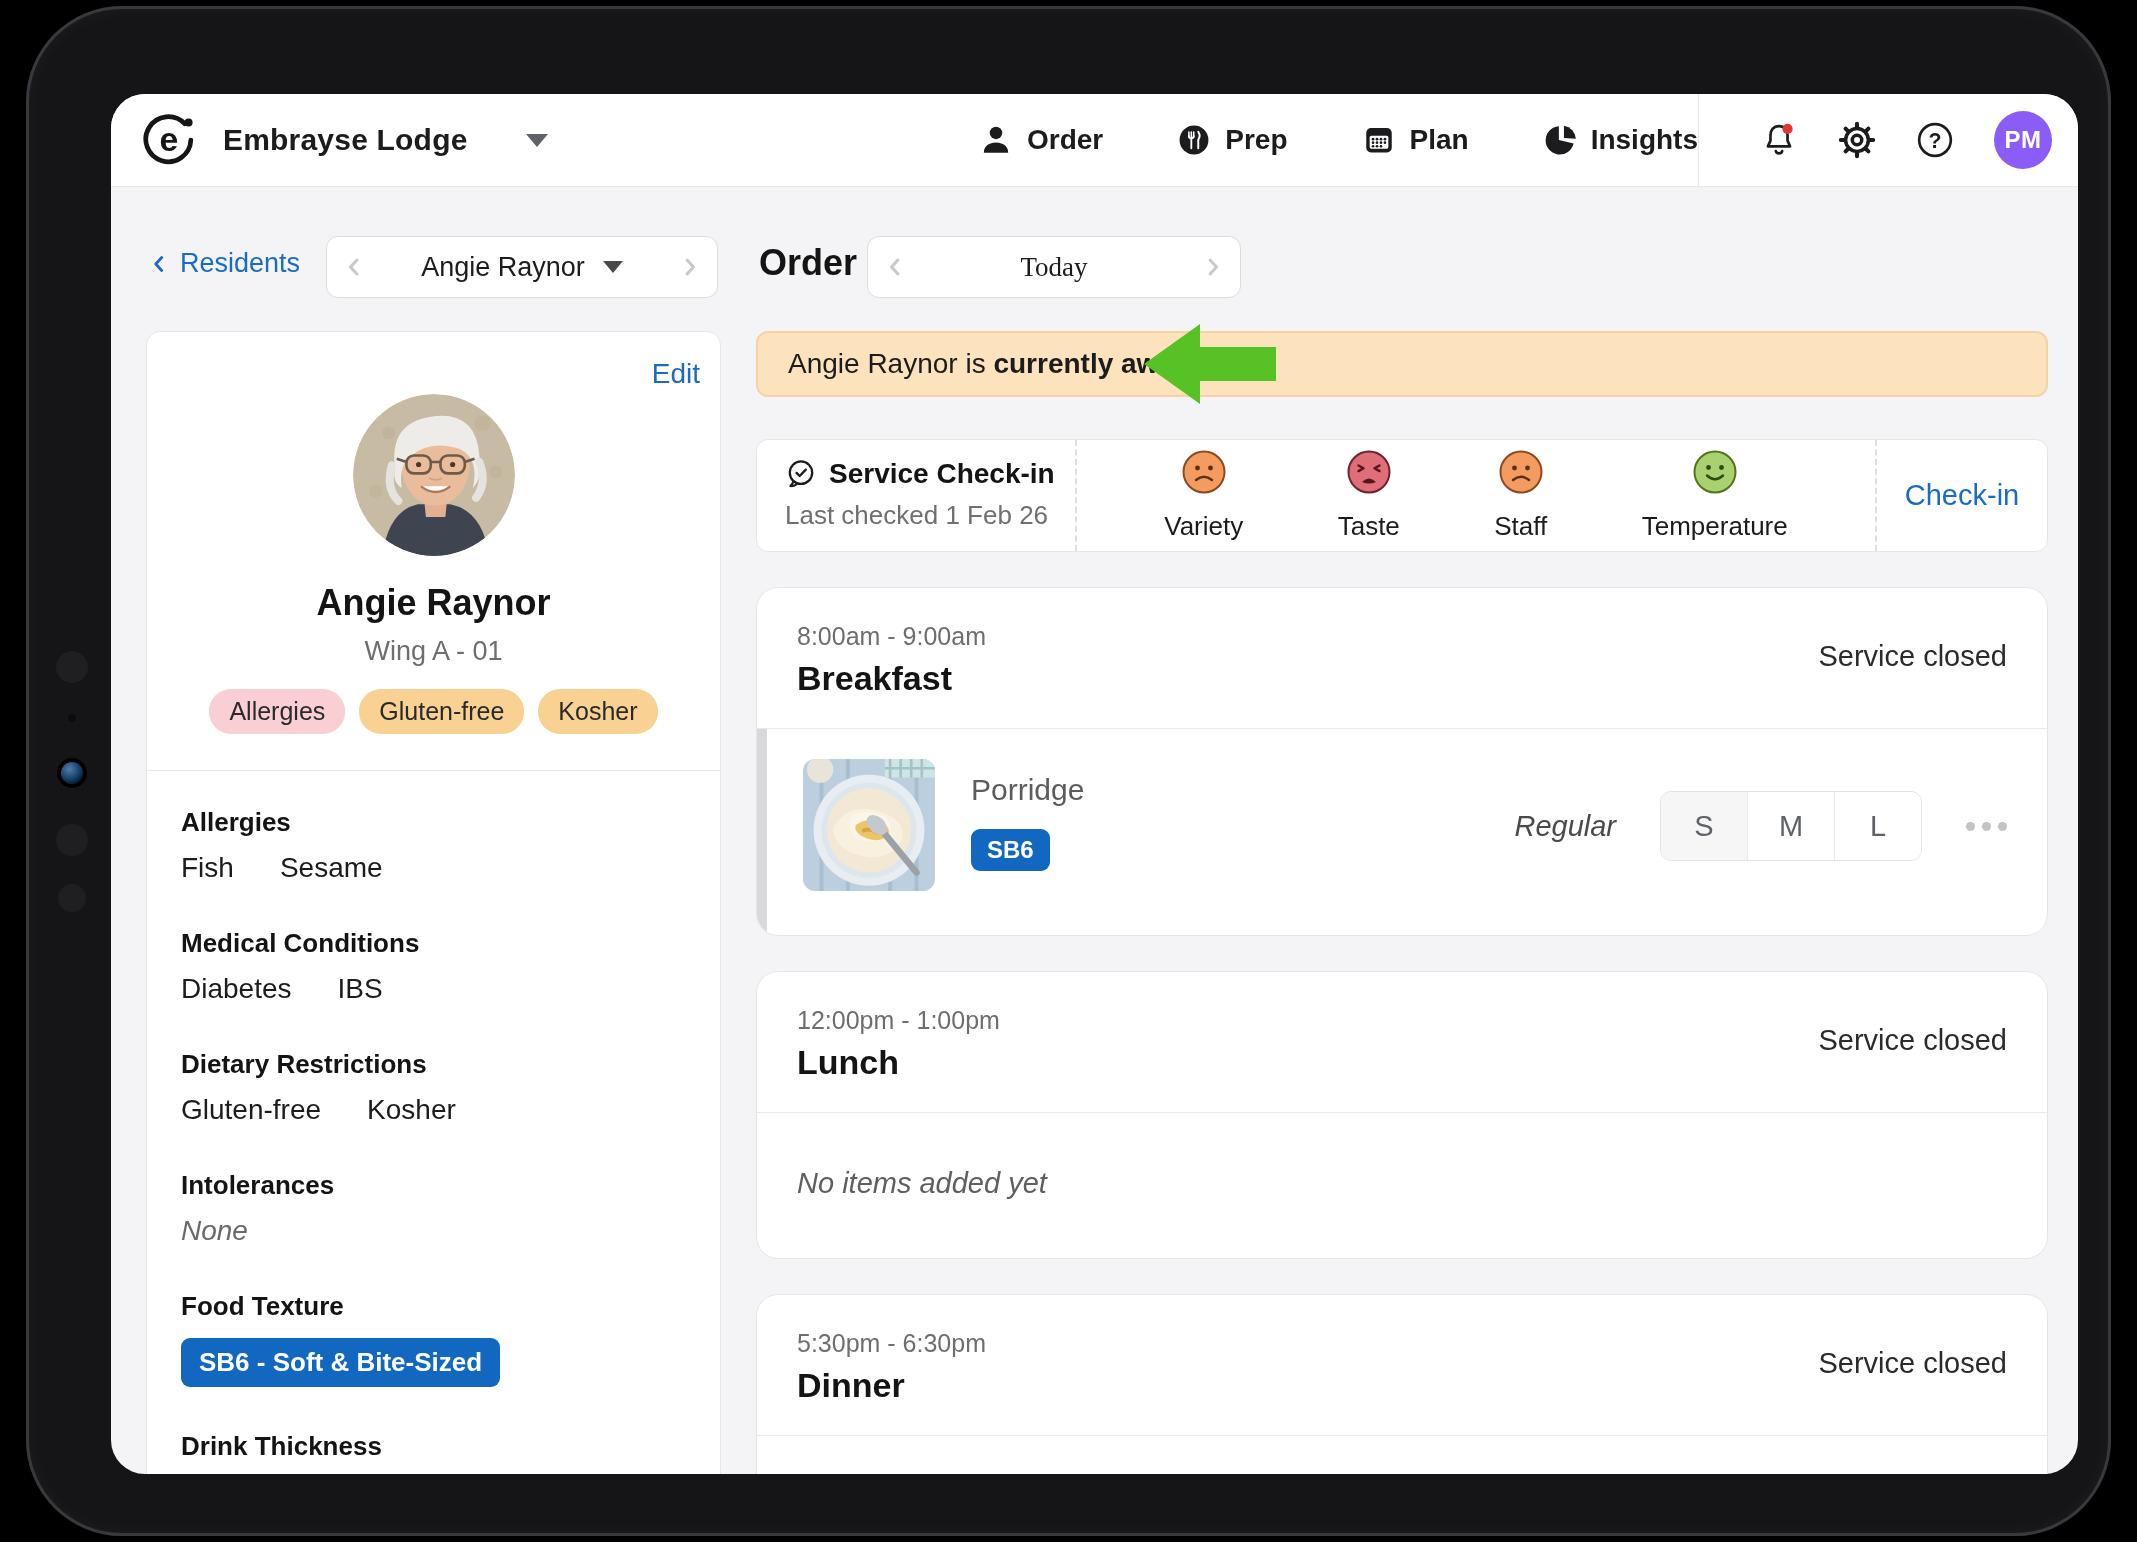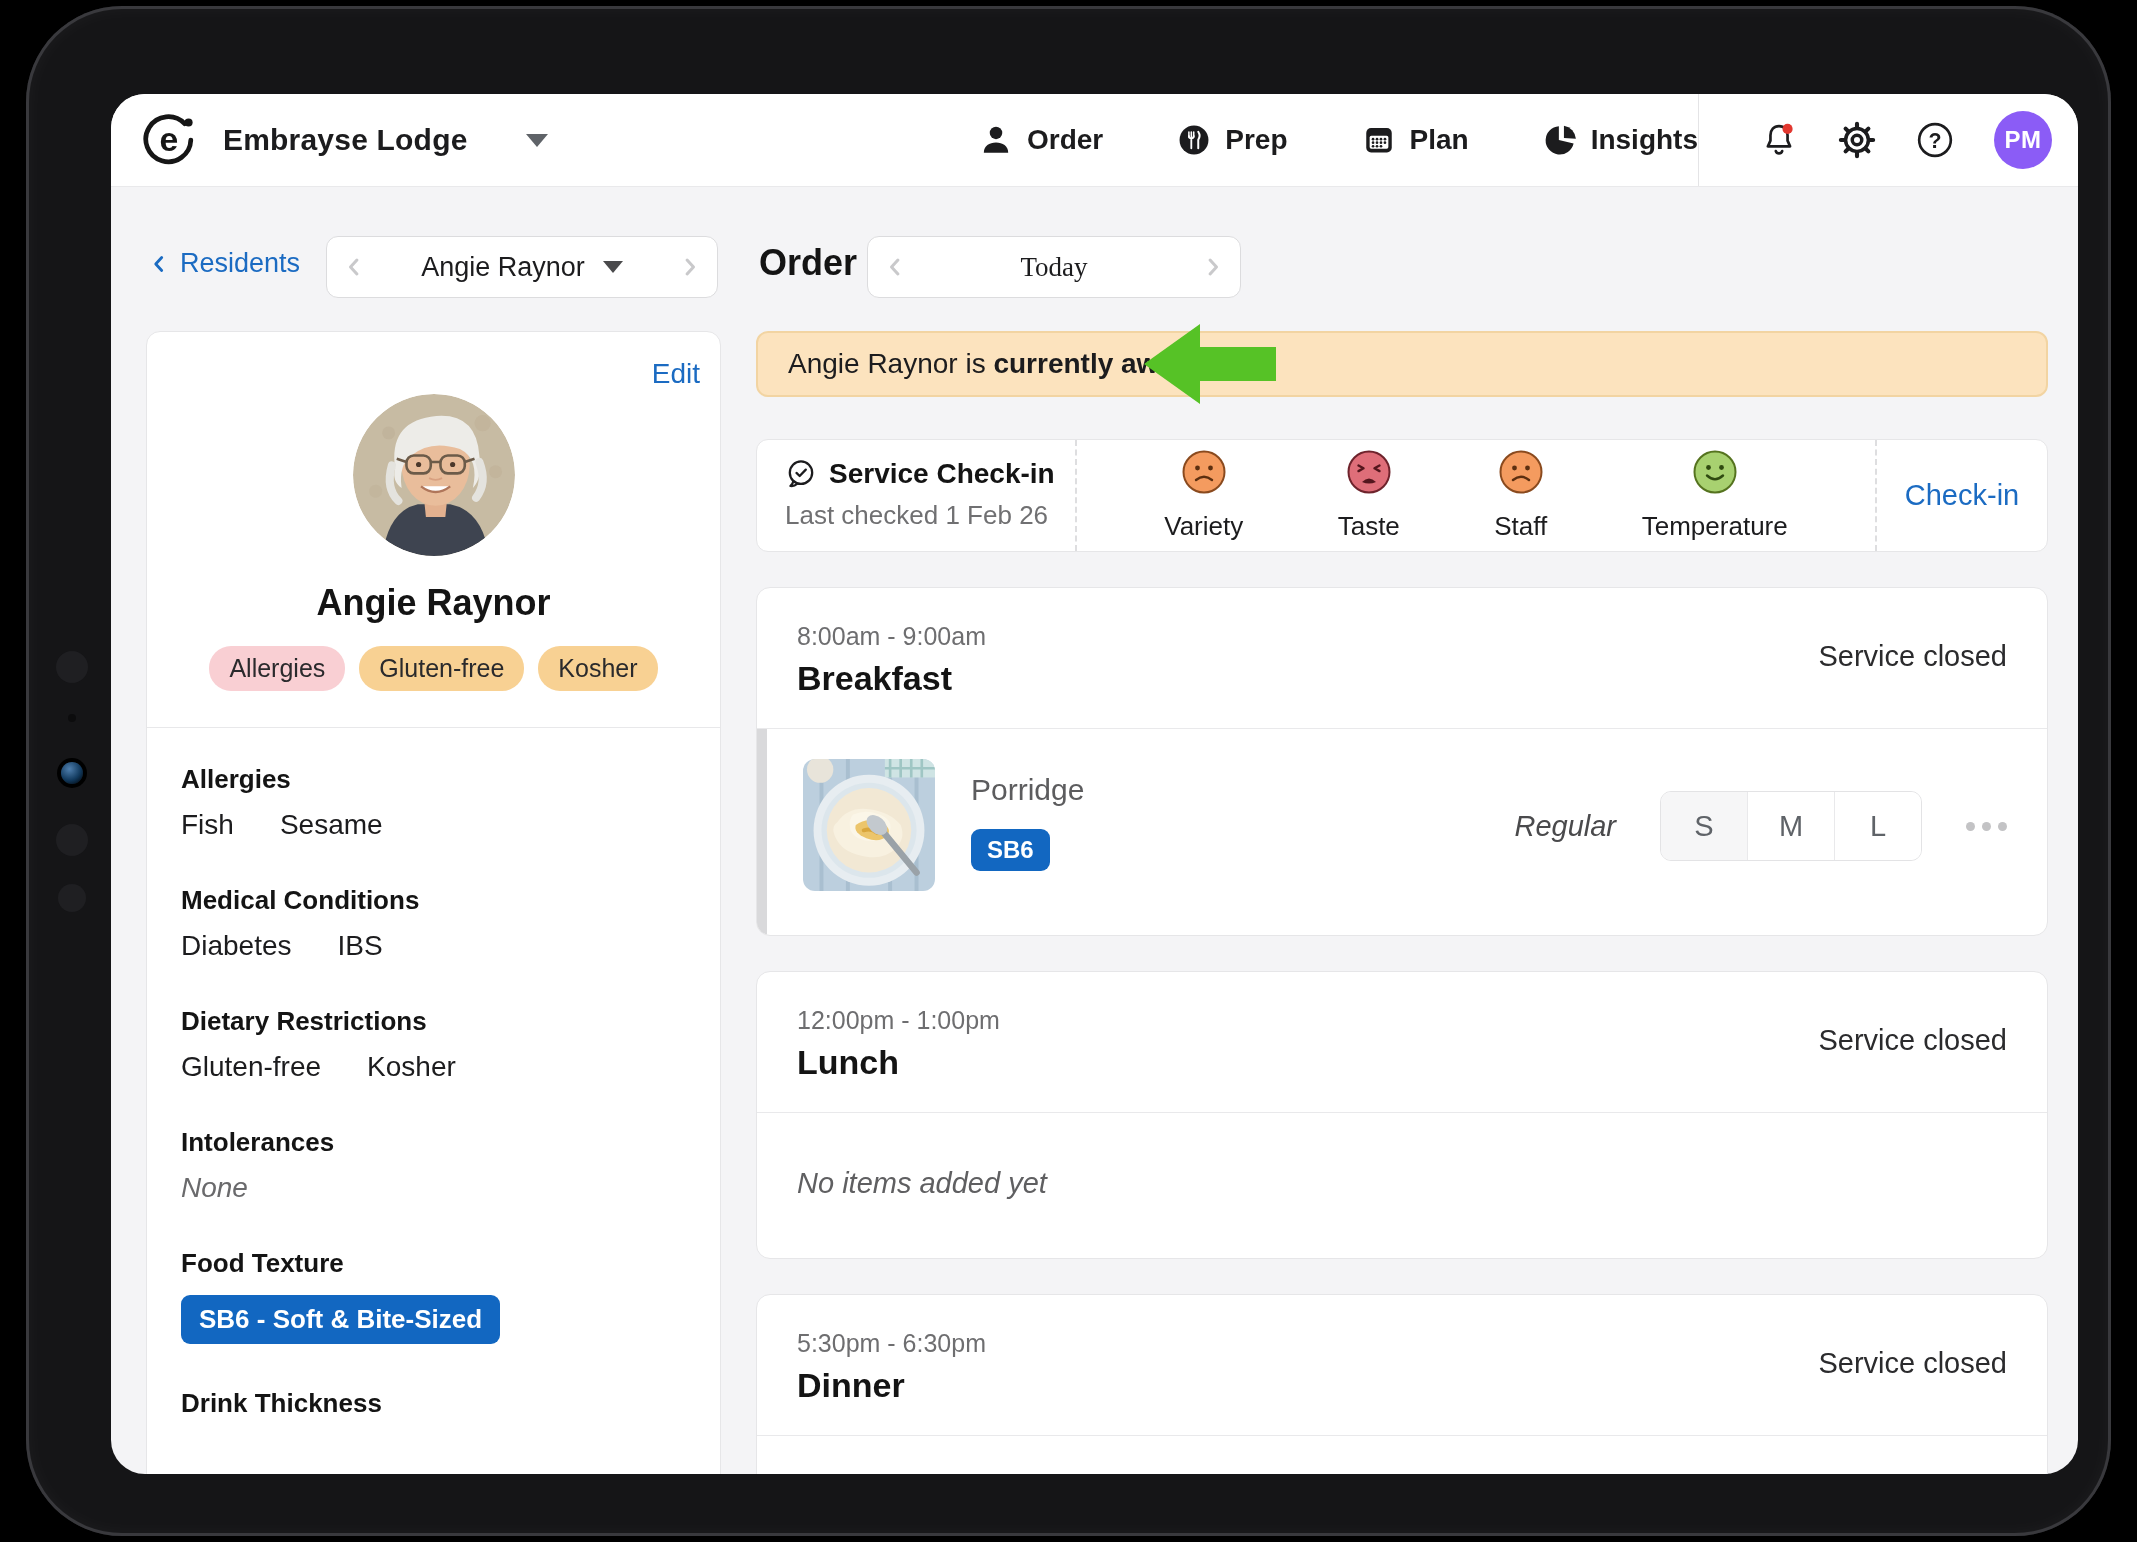--- a/index.html
+++ b/index.html
@@ -75,21 +75,21 @@
   .ck-title svg{width:32px;height:32px;}
   .ck-sub{margin-top:10px;font-size:26px;color:#707072;}
   .ck-dash{border-left:2px dashed #DEDEE0;margin:0;}
   .ck-ratings{flex:1;display:flex;align-items:center;justify-content:space-around;padding:0 40px;}
   .rating{display:flex;flex-direction:column;align-items:center;gap:16px;}
   .rating svg{width:46px;height:46px;}
   .rating-label{font-size:26px;color:#1C1C1E;}
   .ck-action{width:170px;display:flex;align-items:center;justify-content:center;
              color:#1B6BC2;font-size:29px;}
   
-  .meal-card{position:relative;margin-top:35px;background:#fff;border:1px solid #E6E6E8;border-radius:14px;
+  .meal-card{position:relative;margin-top:35px;background:#fff;border:1px solid #E6E6E8;border-radius:22px;
              box-sizing:border-box;overflow:hidden;}
   .meal-head{padding:34px 40px 30px;display:flex;justify-content:space-between;align-items:flex-start;}
   .meal-time{font-size:25px;color:#6E6E70;}
   .meal-name{margin-top:8px;font-size:34px;font-weight:700;color:#141414;}
   .meal-status{font-size:29px;color:#2B2B2D;margin-top:18px;}
   .meal-divider{height:1px;background:#E9E9EB;}
   .meal-empty{padding:54px 40px 58px;font-size:29px;font-style:italic;color:#5F5F61;}
   .meal-items{position:relative;padding:30px 40px 44px 46px;}
   .meal-accent{position:absolute;left:0;top:0;bottom:0;width:10px;background:#D9D9DB;}
   .item-row{display:flex;align-items:flex-start;}
@@ -272,20 +272,21 @@
               <path d="M48 42h6M33 42l-6-2M69 42l6-2"></path>
             </g>
             <circle cx="40.5" cy="43.5" r="1.6" fill="#4B382B"></circle>
               <circle cx="61.5" cy="43.5" r="1.6" fill="#4B382B"></circle>
             <path d="M42 57q9 7 18 0" fill="#fff" stroke="#B0765A" stroke-width="1.4"></path>
             <path d="M47 52q4 2 8 0" stroke="#D8A080" stroke-width="1.2" fill="none"></path>
           </g>
         </svg>
 
         <div class="pf-name">Angie Raynor</div>
+        <div class="pf-room">Wing A - 01</div>
 
         <div class="pf-tags">
           <span class="tag pink">Allergies</span>
           <span class="tag peach">Gluten-free</span>
           <span class="tag peach">Kosher</span>
         </div>
 
         <div class="pf-divider"></div>
 
         <div class="pf-sections">

